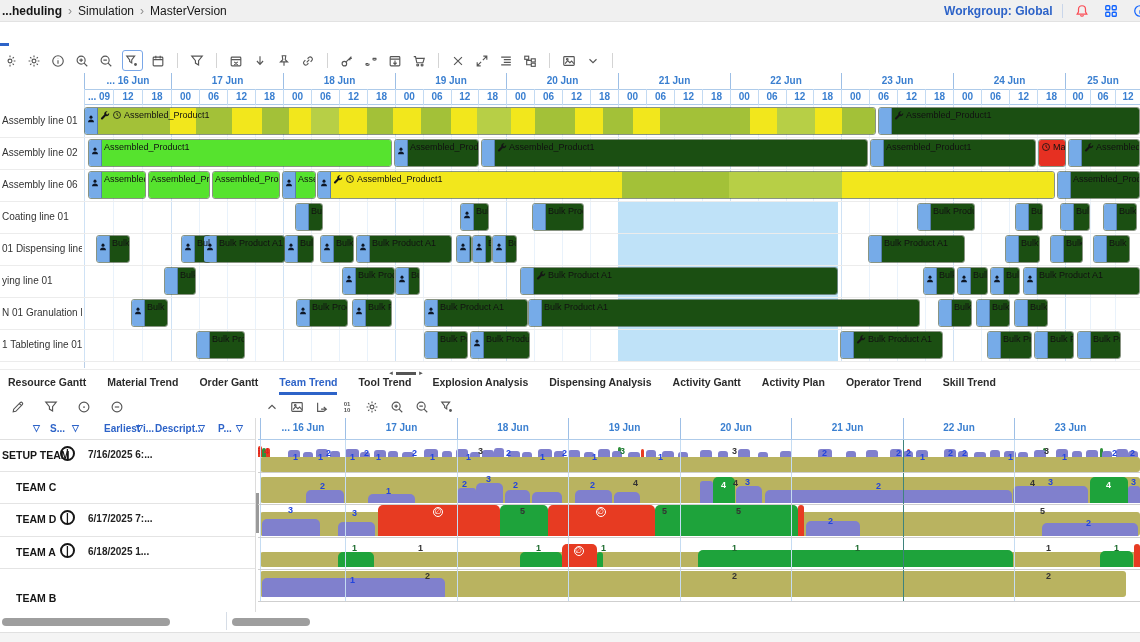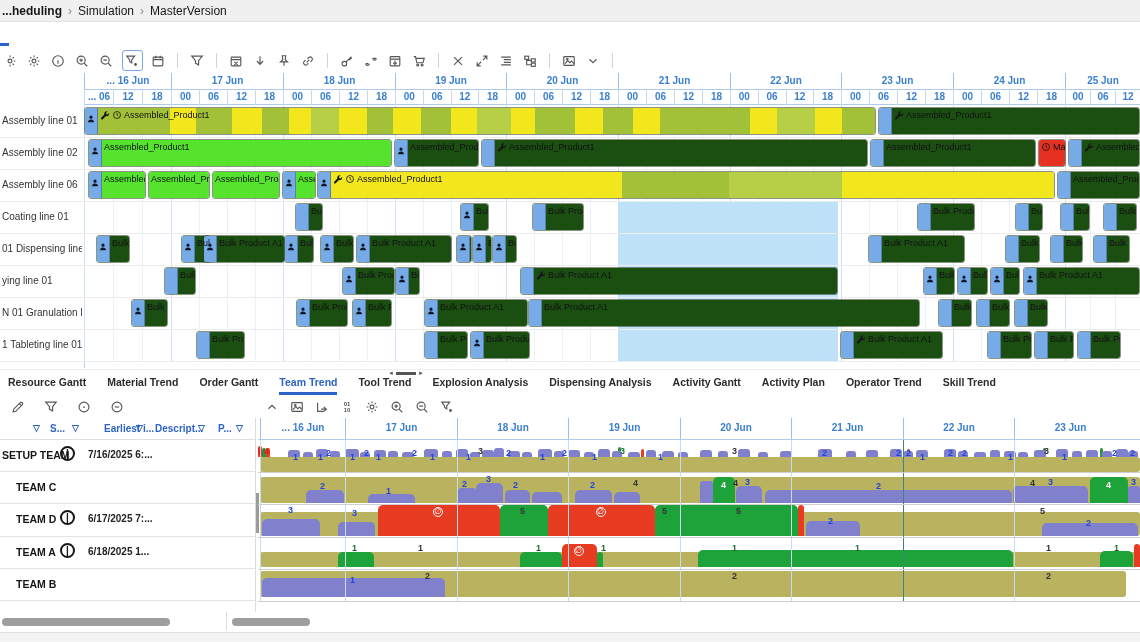--- a/index.html
+++ b/index.html
@@ -117,20 +117,44 @@
 <div id="app">
 
   <div id="topbar">
     <div id="breadcrumb">
         <span class="seg0">...heduling</span>
         <span class="sep">›</span>
         <span class="seg1">Simulation</span>
         <span class="sep">›</span>
         <span class="seg2">MasterVersion</span>
       </div>
+    <div id="topbar-right">
+      <span id="workgroup">Workgroup: Global</span>
+      <span class="vline"></span>
+      <span class="tbicon">
+        <svg viewBox="0 0 16 16" fill="none" stroke="#fa4d56" stroke-width="1.4">
+            <path d="M8 2a4 4 0 0 1 4 4v3l1.5 2.5h-11L4 9V6a4 4 0 0 1 4-4z"></path>
+            <path d="M6.5 12.5a1.5 1.5 0 0 0 3 0"></path>
+          </svg>
+      </span>
+      <span class="tbicon">
+        <svg viewBox="0 0 16 16" fill="none" stroke="#0f62fe" stroke-width="1.5">
+            <rect x="2" y="2" width="4.6" height="4.6" rx="1"></rect>
+            <rect x="9.4" y="2" width="4.6" height="4.6" rx="1"></rect>
+            <rect x="2" y="9.4" width="4.6" height="4.6" rx="1"></rect>
+            <rect x="9.4" y="9.4" width="4.6" height="4.6" rx="1"></rect>
+          </svg>
+      </span>
+      <span class="tbicon" style="margin-right:-12px;">
+        <svg viewBox="0 0 16 16" fill="none" stroke="#0f62fe" stroke-width="1.4">
+            <circle cx="8" cy="8" r="6"></circle>
+            <path d="M8 7v4M8 5v.2"></path>
+          </svg>
+      </span>
+    </div>
   </div>
 
   <div id="tab-partial"></div>
 
   <div id="toolbar">
       <span class="tbicon">
         <svg viewBox="0 0 16 16" fill="none" stroke="currentColor" stroke-width="1.3">
           <circle cx="8" cy="8" r="2.2"></circle>
           <path d="M8 1.8v2M8 12.2v2M12.2 8h2M11 11l1.4 1.4M12.4 3.6 11 5"></path>
         </svg>
@@ -263,21 +287,21 @@
       </span>
       <span class="tbsep"></span>
     </div>
 
   <div id="gantt">
     <div id="g-leftline"></div>
     <div id="g-header">
         <div class="hline" style="top: 16px;"></div>
         <div class="hline" style="top: 31px;"></div>
         <div class="g-day" style="left: 84px; width: 87px;">... 16 Jun</div>
-        <div class="g-hour" style="left: 84px; width: 29px;">... 06</div>
+        <div class="g-hour" style="left: 84px; width: 29px;">... 09</div>
         <div class="g-hour" style="left: 113px; width: 29px;">12</div>
         <div class="g-hour" style="left: 142px; width: 29px;">18</div>
         <div class="g-day" style="left: 171px; width: 112px;">17 Jun</div>
         <div class="g-hour" style="left: 171px; width: 28px;">00</div>
         <div class="g-hour" style="left: 199px; width: 28px;">06</div>
         <div class="g-hour" style="left: 227px; width: 28px;">12</div>
         <div class="g-hour" style="left: 255px; width: 28px;">18</div>
         <div class="g-day" style="left: 283px; width: 112px;">18 Jun</div>
         <div class="g-hour" style="left: 283px; width: 28px;">00</div>
         <div class="g-hour" style="left: 311px; width: 28px;">06</div>
@@ -1050,21 +1074,21 @@
           <div class="t-row" style="top: 86px; height: 33px;">
             <span class="t-name">TEAM D</span>
             <span class="t-warn">|</span>
             <span class="t-date">6/17/2025 7:...</span>
           </div>
           <div class="t-row" style="top: 119px; height: 32px;">
             <span class="t-name">TEAM A</span>
             <span class="t-warn">|</span>
             <span class="t-date">6/18/2025 1...</span>
           </div>
-          <div class="t-row" style="top: 151px; height: 32px; text-align: right;">
+          <div class="t-row" style="top: 165px; height: 32px; text-align: right;">
             <span class="t-name">TEAM B</span>
           </div>
         </div>
     </div>
     <div id="t-split">
         <div class="handle"></div>
       </div>
     <div id="t-chart">
       <div id="tc-head">
           <div class="tc-day" style="left: 2px; width: 85px;">... 16 Jun</div>

